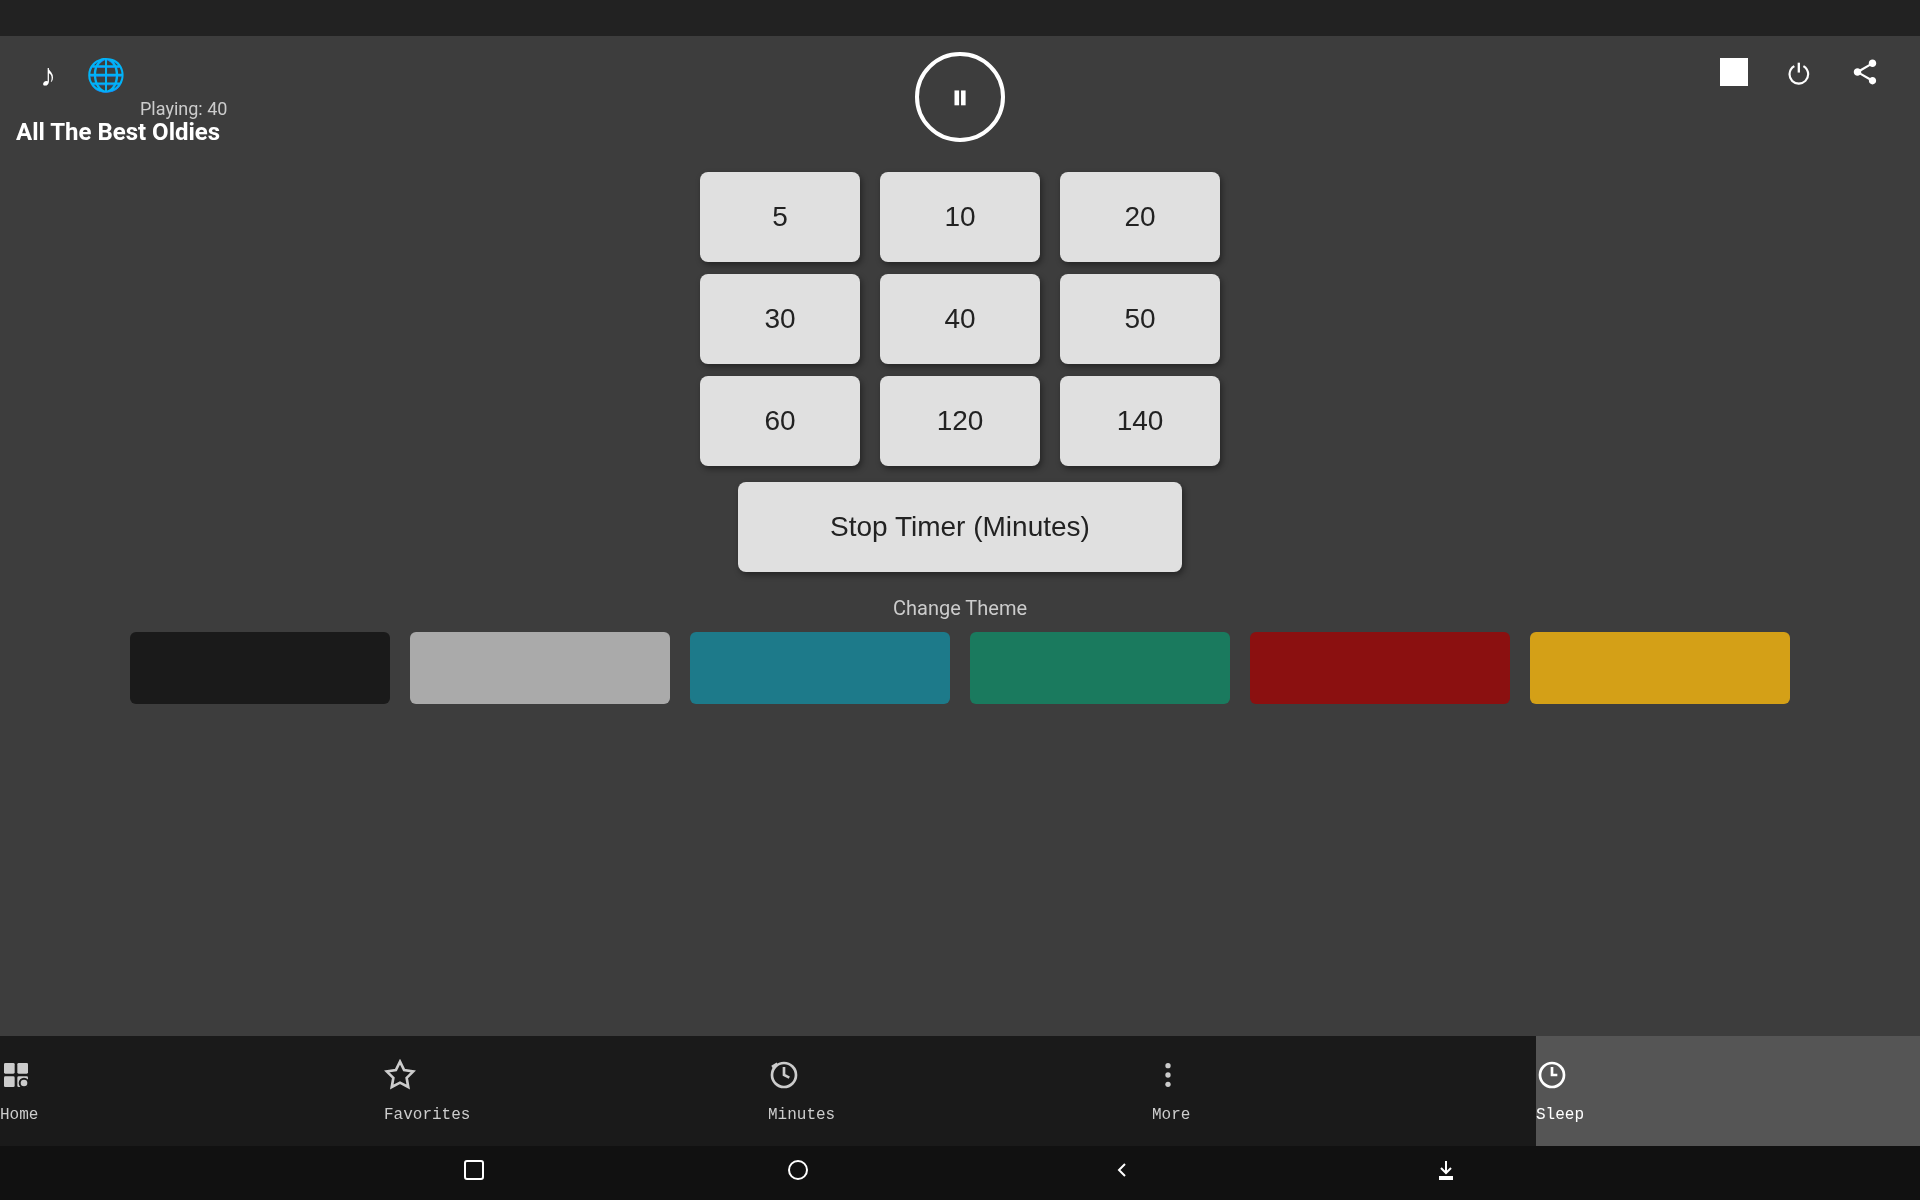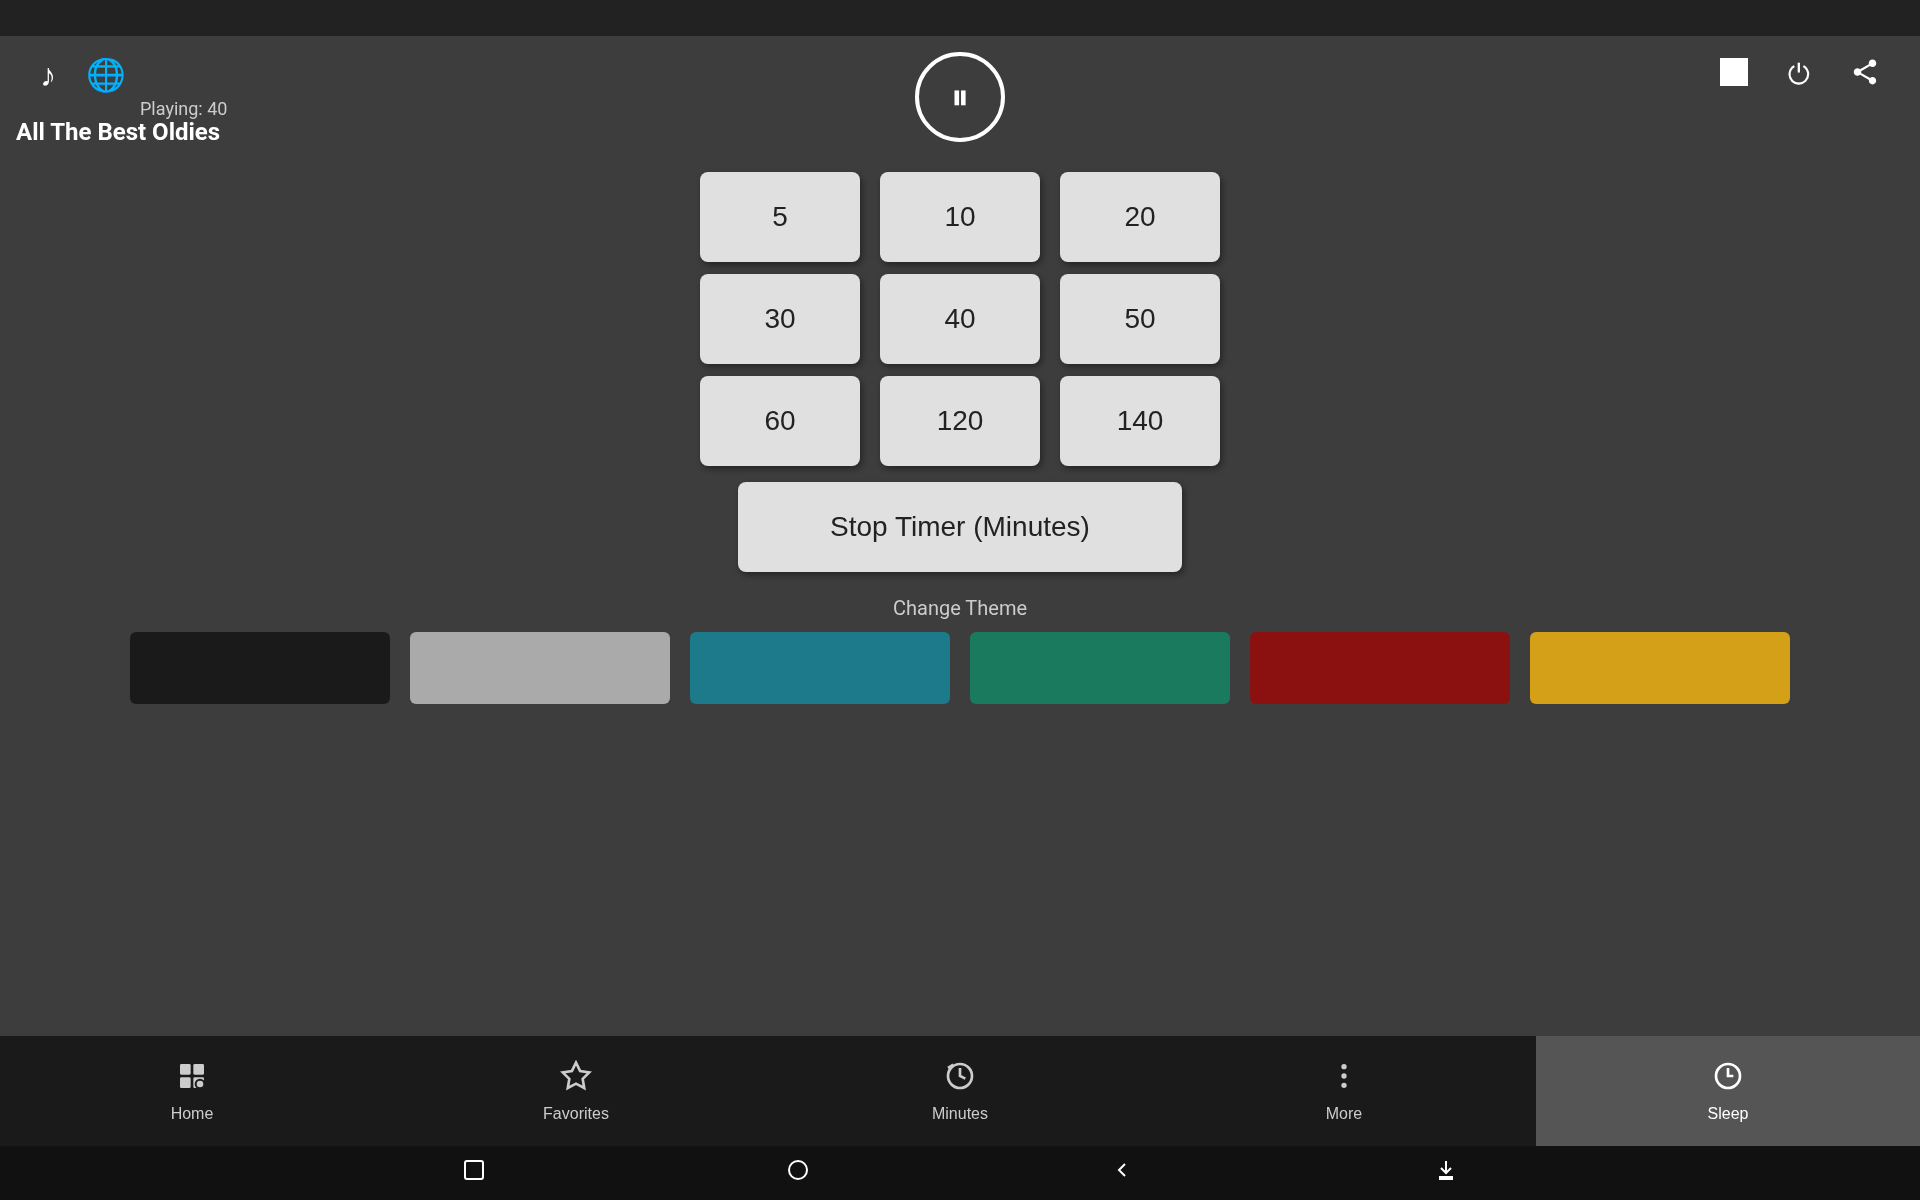--- a/index.html
+++ b/index.html
@@ -184,27 +184,28 @@
     #bottom-nav {
       height: 110px;
       background: #1a1a1a;
       display: flex;
       align-items: stretch;
     }
     .nav-item {
       flex: 1;
       display: flex;
       flex-direction: column;
-      align-items: center;
+      align-items: flex-start;
       justify-content: center;
       cursor: pointer;
       gap: 6px;
       color: #ccc;
       background: transparent;
       border: none;
+      font-family: Liberation Mono, monospace;
     }
     .nav-item.active {
       background: #555;
       color: #fff;
     }
     .nav-item-icon {
       font-size: 30px;
     }
     .nav-item-label {
       font-size: 16px;

